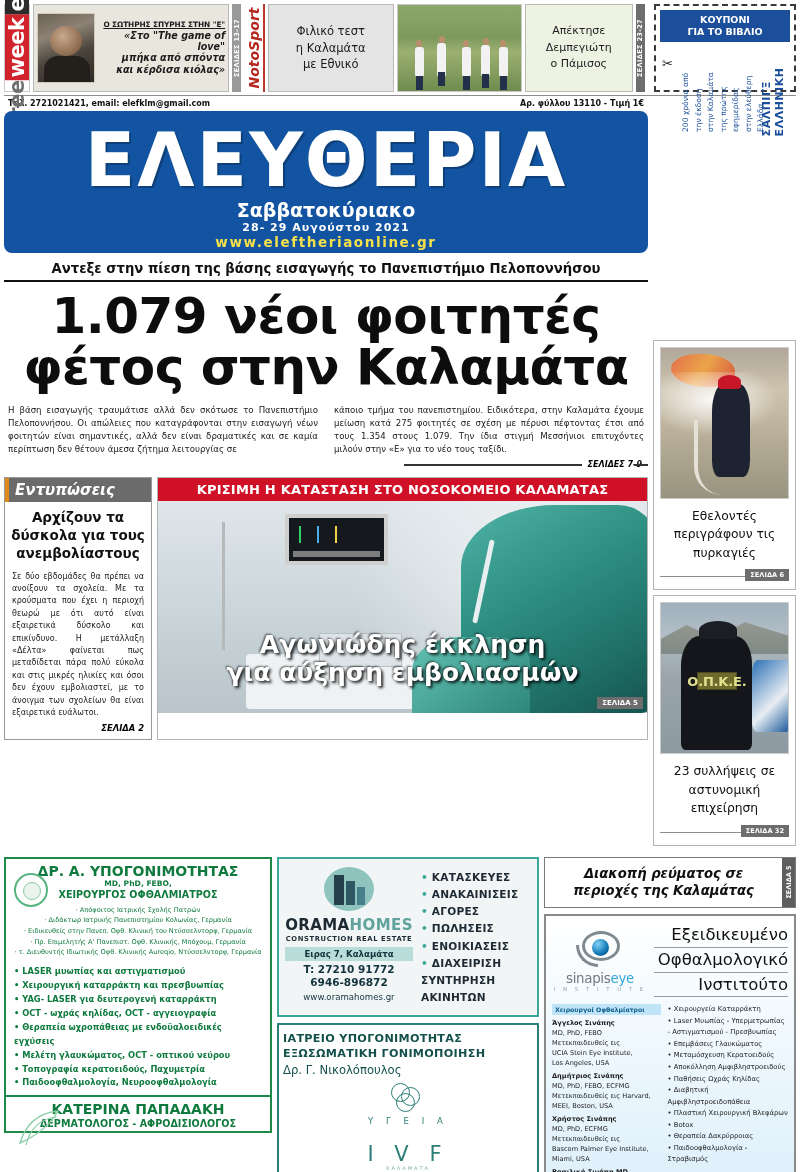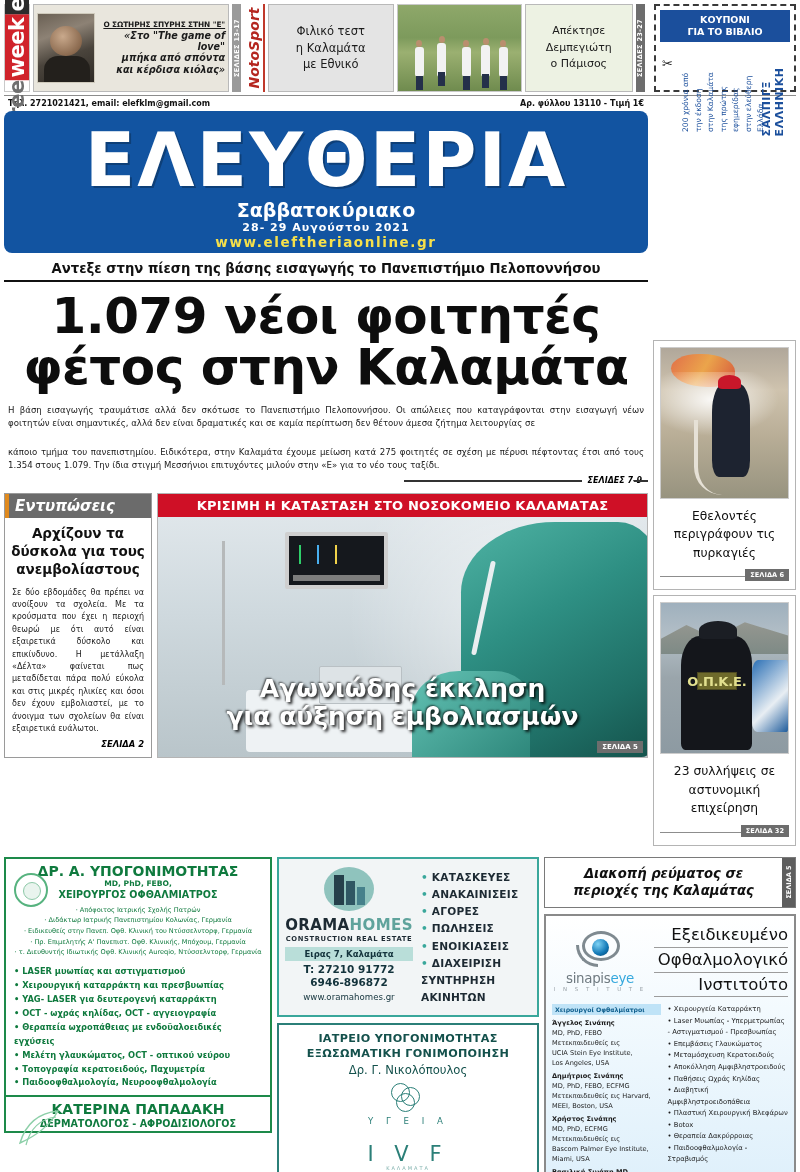--- a/index.html
+++ b/index.html
@@ -106,38 +106,38 @@
     text-shadow: 2px 2px 0 rgba(0,0,0,0.25);
   }
   .mh-sub { text-align:center; color:#fff; font-size:19px; font-weight:bold; margin-top:2px; }
   .mh-date { text-align:center; color:#fff; font-size:11px; font-weight:bold; letter-spacing:1px; }
   .mh-url { text-align:center; color:#f6e04a; font-size:13.5px; font-weight:bold; letter-spacing:1.6px; }
 
   
   .kicker { text-align:center; font-size:13.2px; font-weight:bold; color:#111; padding:8px 0 4px; border-bottom:2px solid #111; }
   .headline { text-align:center; font-size:50px; font-weight:bold; line-height:1.02; color:#0d0d0d; padding:9px 0 7px; letter-spacing:-0.5px; }
 
-  .lede { display:flex; gap:16px; padding:4px 4px 0;flex-direction:column; }
+  .lede { display:flex; gap:16px; padding:4px 4px 0; }
   .lede p { flex:1; font-size:8.6px; line-height:1.52; text-align:justify; color:#1a1a1a; }
   .pagesref { text-align:right; font-size:8px; font-weight:bold; font-style:italic; padding:4px 6px 3px 0; position:relative; }
   .pagesref::before { content:""; position:absolute; right:66px; left:400px; top:8px; border-top:2px solid #333; }
   .pagesref::after { content:""; position:absolute; right:0; width:14px; top:8px; border-top:2px solid #333; }
 
   
   .feature { display:flex; gap:5px; margin-top:5px; }
   .impressions { flex:0 0 148px; border:1px solid #9a9a9a; padding:0; }
   .imp-hd { background:#6b6b6b; color:#fff; font-style:italic; font-weight:bold; font-size:15px; padding:3px 6px; border-left:4px solid #e08a1e; }
   .imp-title { text-align:center; font-size:13.5px; font-weight:bold; line-height:1.32; padding:7px 5px 5px; color:#111; }
   .imp-body { font-size:8px; line-height:1.55; text-align:justify; padding:3px 7px 2px; color:#1c1c1c; }
   .imp-page { text-align:right; font-size:8.4px; font-weight:bold; font-style:italic; padding:2px 7px 6px; }
 
   .photoblock { flex:1; border:1px solid #b4b4b4; position:relative; }
   .photo-banner { background:#cf1026; color:#fff; text-align:center; font-size:13px; font-weight:bold; padding:4px 0; letter-spacing:0.2px; }
   .photo-area {
-    height:240px; position:relative; overflow:hidden;
+    height:212px; position:relative; overflow:hidden;
     background:
       radial-gradient(circle at 75% 40%, rgba(255,255,255,0.55), rgba(255,255,255,0) 45%),
       linear-gradient(to bottom, #dfe6ea 0%, #cfd9de 40%, #b9c5ca 100%);
   }
   .icu-mon { position:absolute; left:26%; top:6%; width:21%; height:24%; background:#15181d; border:4px solid #cfcfcf; border-radius:2px; }
   .icu-mon i { position:absolute; bottom:4px; left:4px; right:4px; height:6px; background:#7d7d7d; }
   .icu-mon b { position:absolute; top:18%; left:10%; width:2px; height:40%; background:#2fcf6a; box-shadow: 18px 0 0 #49b0f0, 36px 0 0 #f0d24a; }
   .icu-pole { position:absolute; left:13%; top:10%; width:3px; height:60%; background:#b6b9ba; }
   .icu-bed { position:absolute; left:18%; bottom:2%; width:40%; height:26%; background:#eef2f4; border-radius:4px; }
   .icu-dev { position:absolute; left:33%; bottom:22%; width:17%; height:16%; background:#dde3e6; border:1px solid #b9c0c4; border-radius:2px; }
@@ -231,21 +231,21 @@
   .orama-addr { background:#b9ded9; font-size:8.6px; font-weight:bold; color:#13333c; padding:2px 4px; margin:4px 0 2px; }
   .orama-tel { font-size:10.5px; font-weight:bold; color:#13333c; line-height:1.32; }
   .orama-web { font-size:8.6px; color:#13333c; margin-top:2px; }
   .orama-right { flex:1; padding-top:2px; }
   .orama-right li { list-style:none; font-size:10.6px; font-weight:bold; color:#1d2a33; line-height:1.63; letter-spacing:0.2px; }
   .orama-right li::before { content:"• "; color:#3aa79b; }
   .orama-right li.nodot::before { content:"  "; }
 
   
   .ivfad { border:2px solid #2b7f78; background:#fff; }
-  .ivf-hd { text-align:center; padding:6px 4px 2px; }
+  .ivf-hd { text-align:left; padding:6px 4px 2px; }
   .ivf-t1 { font-size:11.2px; font-weight:bold; color:#14514c; line-height:1.35; letter-spacing:0.3px; }
   .ivf-t2 { font-size:11.6px; color:#14514c; margin-top:2px; }
   .ivf-logo { text-align:center; padding:4px 0 6px; }
   .ivf-rings { width:38px; height:30px; margin:0 auto 3px; position:relative; }
   .ivf-rings i { position:absolute; width:19px; height:19px; border:1px solid #2b7f78; border-radius:50%; }
   .ivf-rings i:nth-child(1){ left:2px; top:0; }
   .ivf-rings i:nth-child(2){ left:12px; top:4px; }
   .ivf-rings i:nth-child(3){ left:7px; top:10px; }
   .ivf-ygeia { font-size:8.6px; letter-spacing:5px; color:#2b7f78; }
   .ivf-big { font-size:21px; letter-spacing:7px; color:#2b7f78; line-height:1.05;margin-top:17px; }

